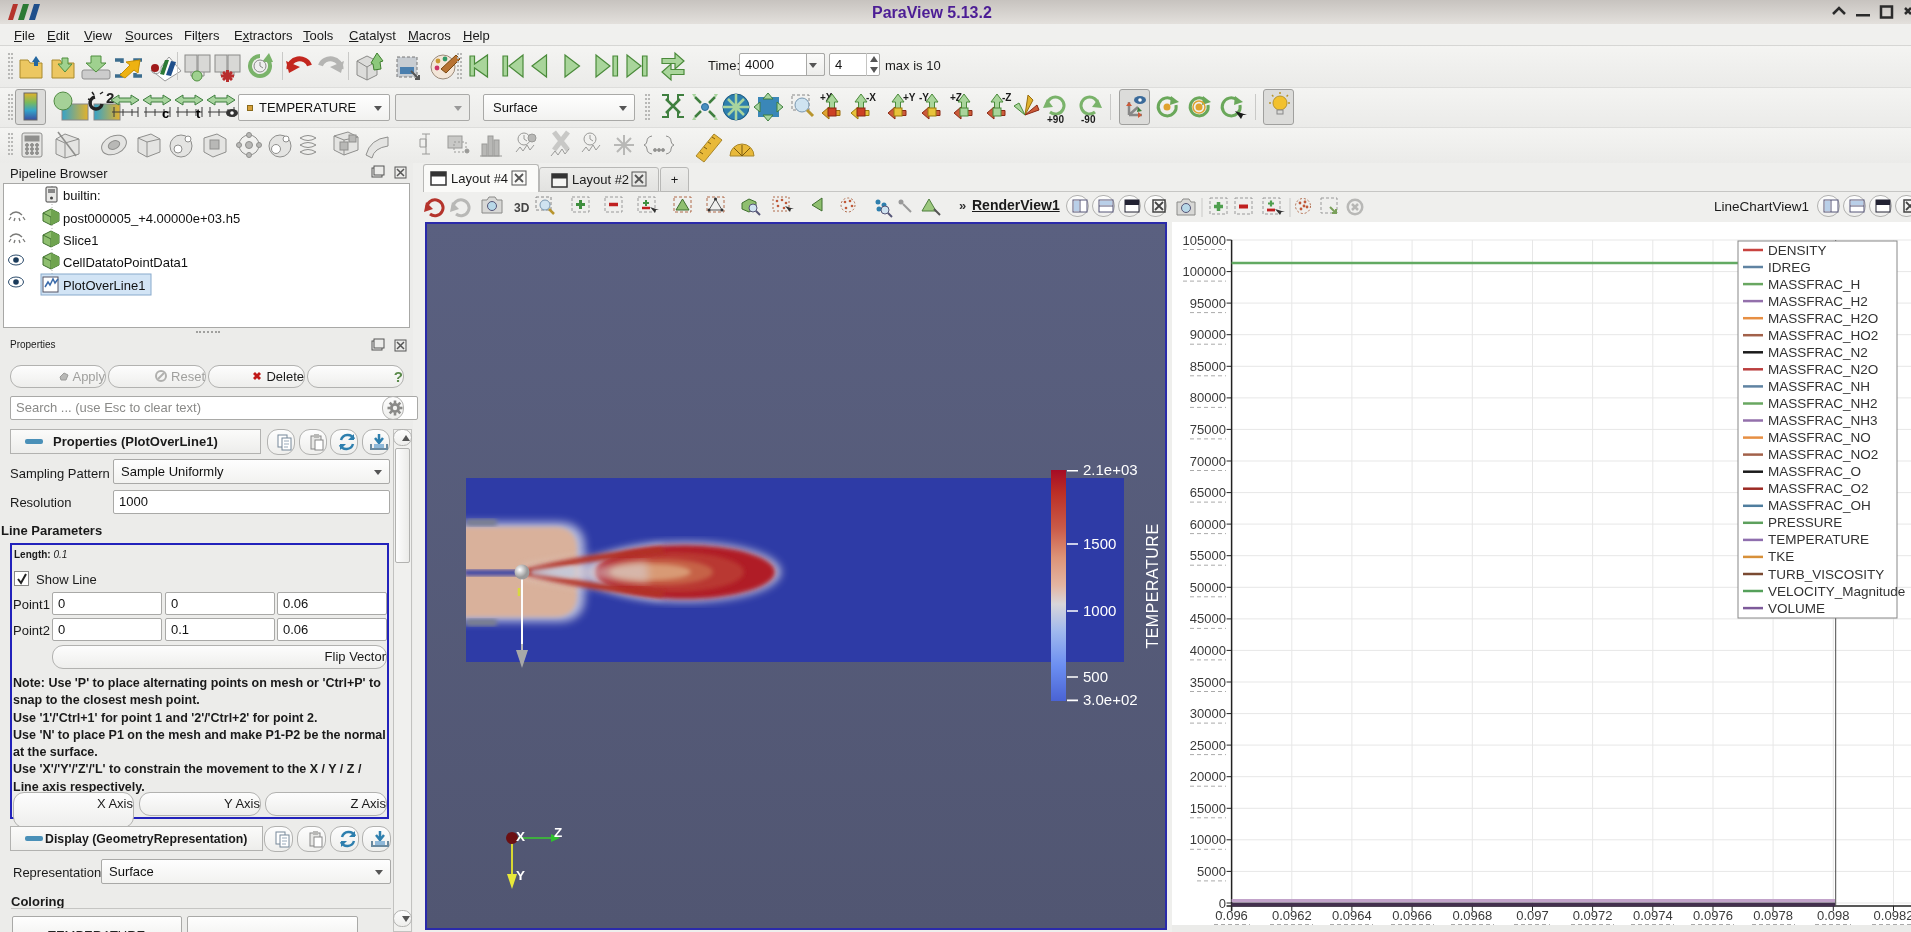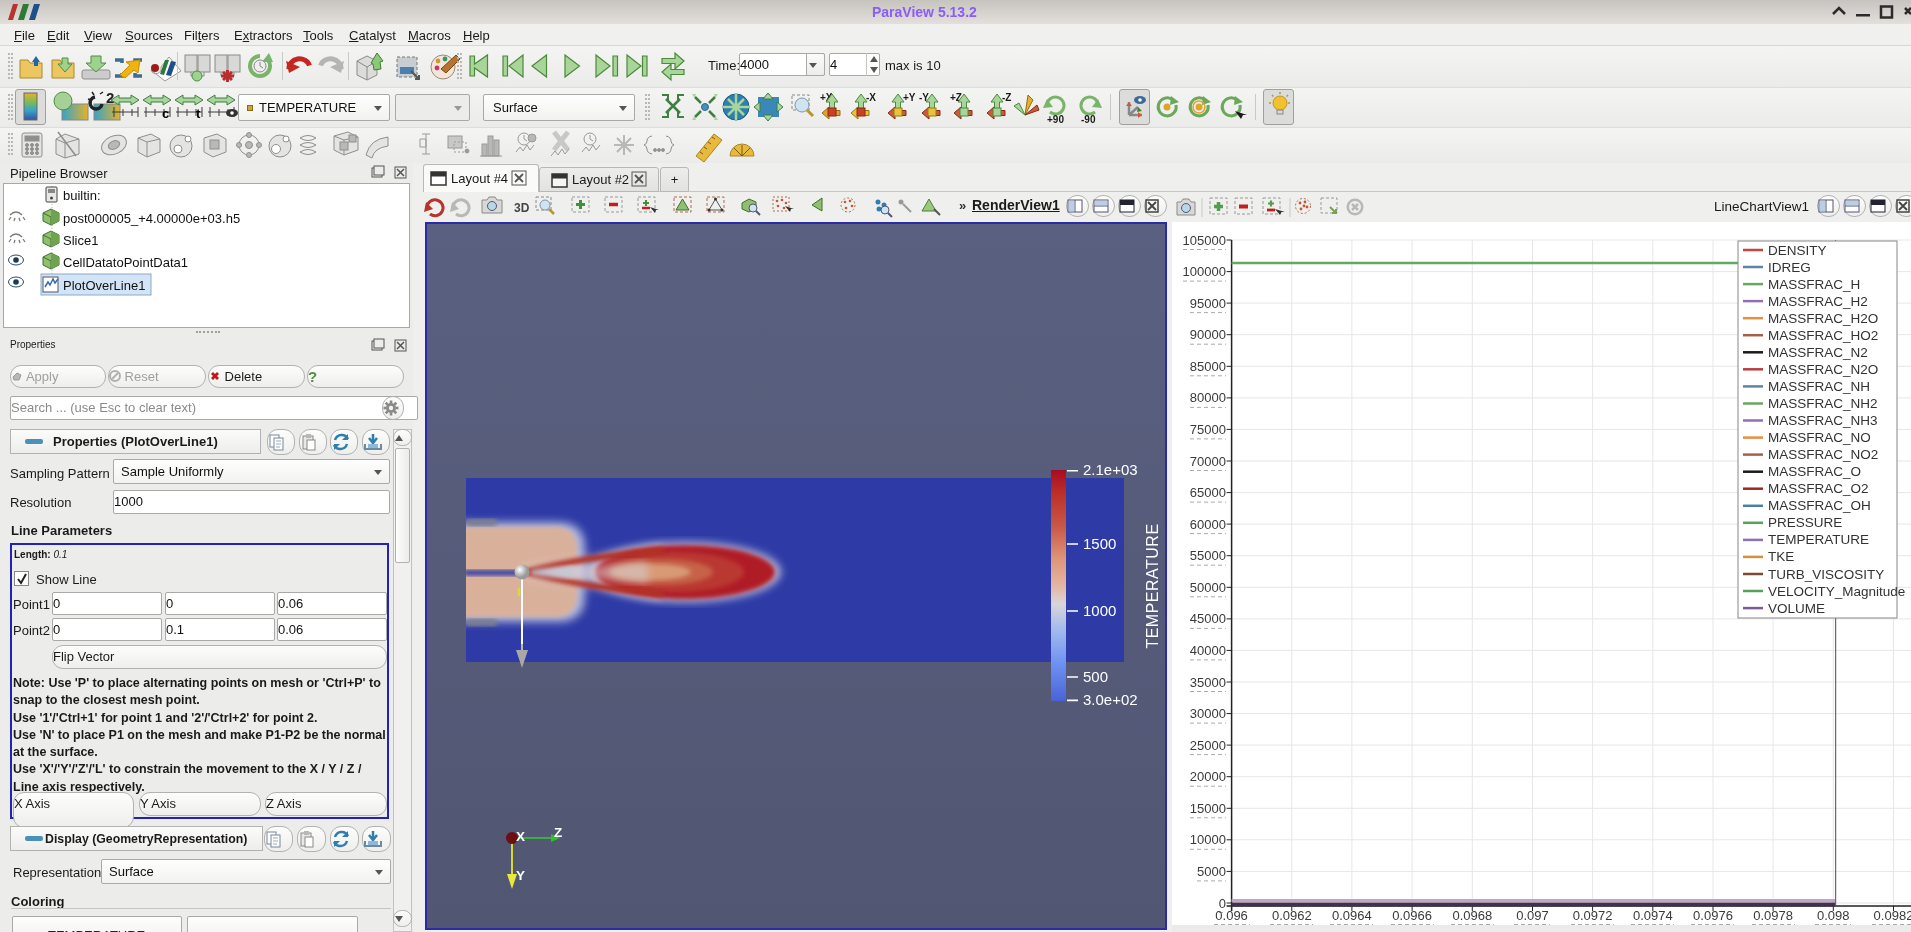--- a/index.html
+++ b/index.html
@@ -1,35 +1,35 @@
 <!DOCTYPE html>
 <html><head><meta charset="utf-8">
 <style>
 *{margin:0;padding:0;box-sizing:border-box}
 html,body{width:1911px;height:932px;overflow:hidden}
 body{font-family:"Liberation Sans",sans-serif;background:#efefed;position:relative;font-size:13px;color:#1a1a1a}
 .abs{position:absolute}
-.btn{position:absolute;background:linear-gradient(#fdfdfd,#eeeeec);border:1px solid #b2b2b0;border-radius:11px;text-align:left;font-size:13px;color:#1a1a1a}
-.inp{position:absolute;background:#fff;border:1px solid #a9a9a7;border-radius:2px;font-size:13px;color:#111;}
+.btn{position:absolute;background:linear-gradient(#fdfdfd,#eeeeec);border:1px solid #b2b2b0;border-radius:11px;text-align:right;font-size:13px;color:#1a1a1a}
+.inp{position:absolute;background:#fff;border:1px solid #a9a9a7;border-radius:2px;font-size:13px;color:#111;padding-left:5px}
 .combo{position:absolute;background:linear-gradient(#fefefe,#f2f2f0);border:1px solid #a9a9a7;border-radius:2px;font-size:13px;color:#111}
 .carr{position:absolute;right:7px;top:50%;margin-top:-2px;width:0;height:0;border-left:4px solid transparent;border-right:4px solid transparent;border-top:5px solid #555}
 .grip{position:absolute;width:5px;border-left:2px dotted #b8b8b6;border-right:2px dotted #b8b8b6}
 .sep{position:absolute;width:1px;background:#c9c9c7}
 .bold{font-weight:bold}
 svg{position:absolute;overflow:visible}
 </style></head>
 <body>
 
 <div class="abs" style="left:0;top:0;width:1911px;height:24px;background:linear-gradient(#c7c3bf,#e3e0dc)"></div>
 <svg class="abs" style="left:6px;top:2px" width="40" height="20" viewBox="0 0 40 20">
 <path d="M2 18 L7 2 L12 2 L7 18 Z" fill="#b5342c"></path>
 <path d="M12 18 L17 2 L23 2 L18 18 Z" fill="#2c7a35"></path>
 <path d="M23 18 L28 2 L34 2 L29 18 Z" fill="#1f4f8b"></path>
 </svg>
-<div class="abs bold" style="left:872px;top:4px;font-size:14px;color:#8b5cf6">ParaView 5.13.2</div>
+<div class="abs bold" style="left:872px;top:4px;font-size:16px;color:#4c1d95">ParaView 5.13.2</div>
 <svg class="abs" style="left:1830px;top:5px" width="81" height="14" viewBox="0 0 81 14">
 <path d="M3 9 L9 3 L15 9" stroke="#2b2b2b" stroke-width="2.5" fill="none"></path>
 <rect x="26" y="9" width="14" height="2.5" fill="#2b2b2b"></rect>
 <rect x="51" y="1.5" width="11" height="11" fill="none" stroke="#2b2b2b" stroke-width="2.5"></rect>
 <path d="M75 2 L81 8 M81 2 L75 8" stroke="#2b2b2b" stroke-width="2.5" transform="translate(0,1)"></path>
 </svg>
 
 <div class="abs" style="left:0;top:24px;width:1911px;height:22px;background:#f0f0ee;border-bottom:1px solid #d6d6d4"></div>
 <div class="abs" style="left:14px;top:28px"><u>F</u>ile</div>
 <div class="abs" style="left:47px;top:28px"><u>E</u>dit</div>
@@ -485,21 +485,21 @@
     </svg></div>
 <div class="btn" style="left:362px;top:429px;width:28px;height:26px"><svg width="20" height="20" viewBox="0 0 20 20" style="position:static;margin-top:2px">
       <path d="M10 2 v8 M6 6 l4 5 l4 -5" stroke="#2e7fae" stroke-width="2.5" fill="none"></path>
       <path d="M2 12 v5 h16 v-5" fill="none" stroke="#6a8aa0" stroke-width="2"></path>
       <rect x="5" y="12" width="10" height="4" fill="#8fb8d8"></rect>
     </svg></div>
 <div class="abs" style="left:10px;top:466px;font-size:13px">Sampling Pattern</div>
 <div class="combo" style="left:113px;top:459px;width:277px;height:25px;line-height:23px;padding-left:7px">Sample Uniformly<span class="carr"></span></div>
 <div class="abs" style="left:10px;top:495px;font-size:13px">Resolution</div>
 <div class="inp" style="left:113px;top:490px;width:277px;height:24px;line-height:22px">1000</div>
-<div class="abs bold" style="left:11px;top:523px;font-size:13px">Line Parameters</div>
+<div class="abs bold" style="left:1px;top:523px;font-size:13px">Line Parameters</div>
 <div class="abs" style="left:10px;top:543px;width:379px;height:276px;border:2px solid #2222bb"></div>
 <div class="abs" style="left:14px;top:549px;font-size:10px"><b>Length:</b> <i>0.1</i></div>
 <div class="abs" style="left:14px;top:571px;width:15px;height:15px;background:#fff;border:1px solid #888"></div>
 <svg class="abs" style="left:16px;top:573px" width="12" height="12" viewBox="0 0 12 12">
     <path d="M2 6 L5 10 L10 1" stroke="#222" stroke-width="2" fill="none"></path>
   </svg>
 <div class="abs" style="left:36px;top:572px;font-size:13px">Show Line</div>
 <div class="abs" style="left:13px;top:597px;font-size:13px">Point1</div>
 <div class="inp" style="left:52px;top:592px;width:110px;height:23px;line-height:21px">0</div>
 <div class="inp" style="left:165px;top:592px;width:110px;height:23px;line-height:21px">0</div>

